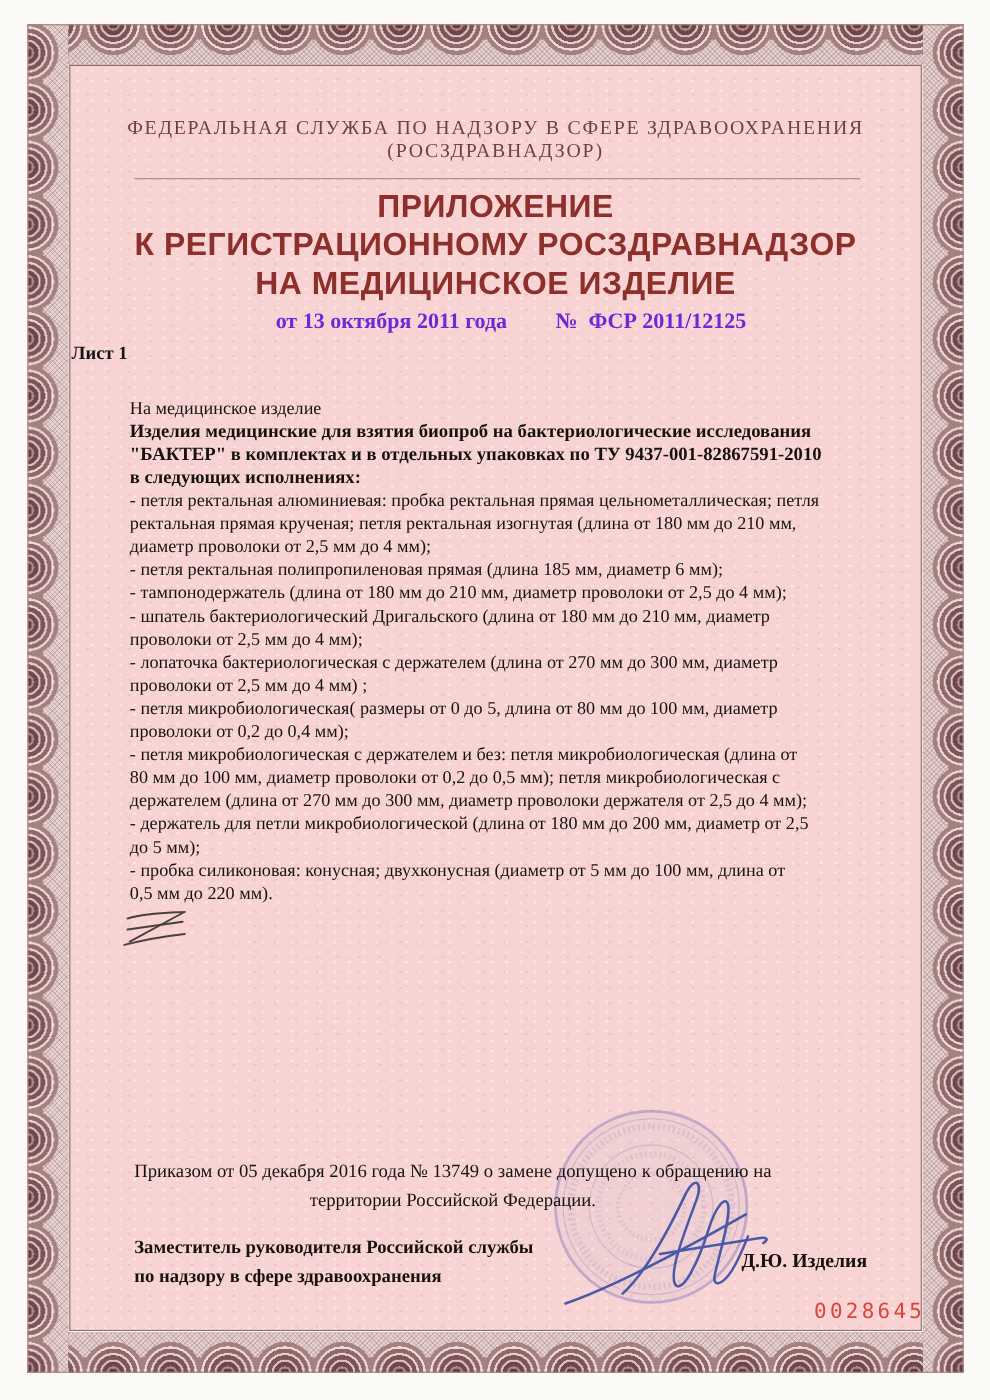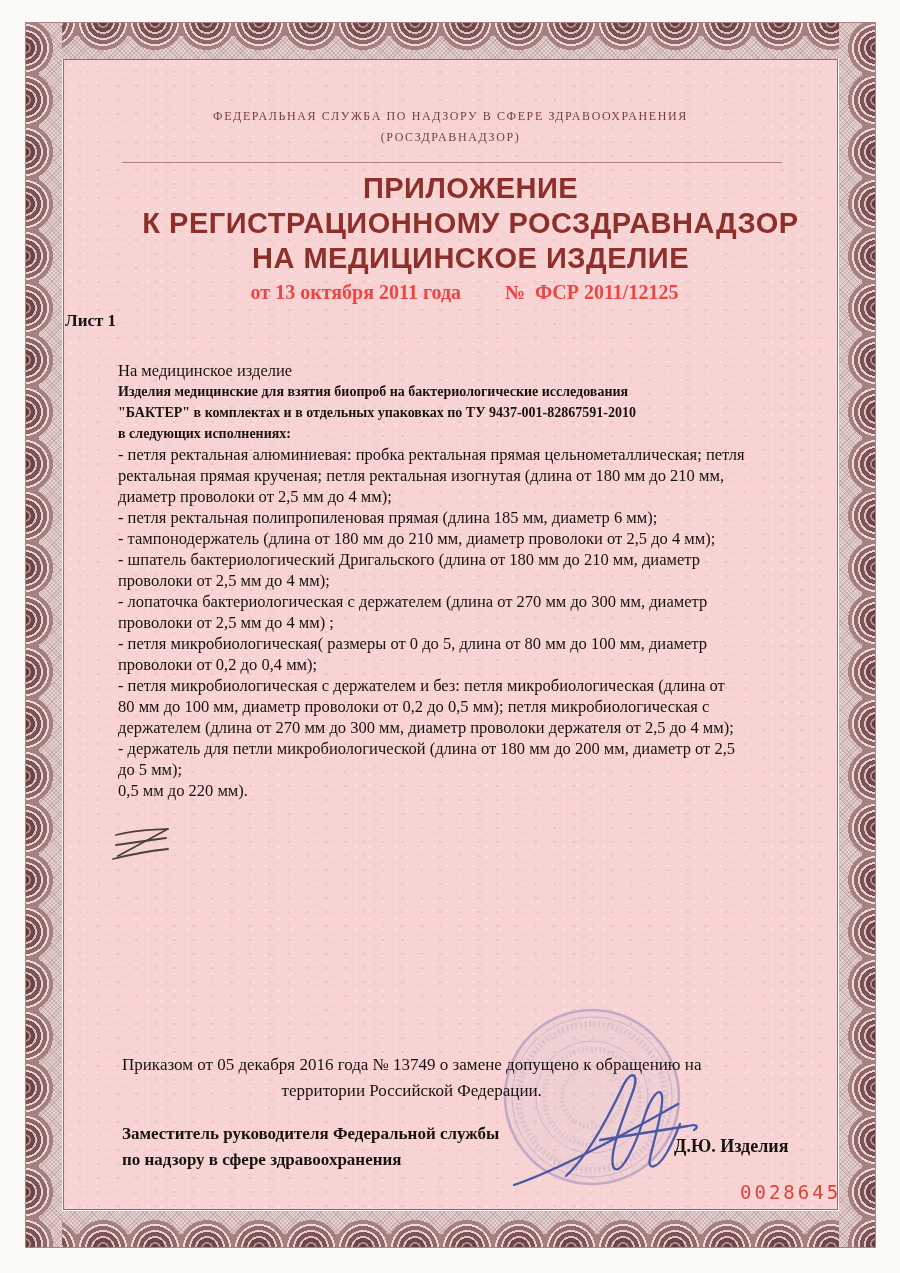--- a/index.html
+++ b/index.html
@@ -58,33 +58,33 @@
     border:1px solid #8f6a6a;
     background-color:#f7d4d3;
     background-image:
       radial-gradient(rgba(255,241,240,.6) 14%,rgba(0,0,0,0) 15%),
       radial-gradient(rgba(226,172,172,.38) 11%,rgba(0,0,0,0) 12%);
     background-size:13px 9px,19px 14px;
     background-position:0 0,6px 5px;
   }
   
   .agency{position:absolute;top:106px;left:65px;width:771px;text-align:center;
-    font-size:12px;line-height:21px;letter-spacing:1.6px;color:#73403f;}
+    font-size:18px;line-height:21px;letter-spacing:1.6px;color:#73403f;}
   .divider{position:absolute;top:162px;left:122px;width:660px;height:1px;background:rgba(148,108,106,.8);}
   .doc-title{position:absolute;top:171px;left:65px;width:771px;text-align:center;
     font-family:"Liberation Sans","DejaVu Sans",sans-serif;font-weight:bold;
-    font-size:29px;line-height:35px;color:#8d2f2b;letter-spacing:.5px;margin-left:20px;}
+    font-size:29px;line-height:35px;color:#8d2f2b;letter-spacing:.5px;}
   .dateline{position:absolute;top:281px;left:79px;width:771px;display:flex;justify-content:center;gap:44px;
-    font-weight:bold;font-size:20px;color:#ef4444;white-space:pre;}
+    font-weight:bold;font-size:20px;color:#6d28d9;white-space:pre;}
   .sheet-label{position:absolute;top:311px;left:65px;width:725px;
     font-weight:bold;font-size:17px;color:#141414;}
   .body-text{position:absolute;top:360px;left:118px;width:702px;
     font-size:16.5px;color:#17120f;}
   .body-text .line{line-height:21px;white-space:pre;}
-  .body-text .line.bold{font-weight:bold;font-size:14px;}
+  .body-text .line.bold{font-weight:bold;font-size:17px;}
   .order-text{position:absolute;top:1052px;left:122px;font-size:17px;color:#17120f;text-align:center;}
   .order-text .line{line-height:26px;white-space:pre;}
   .signer-title{position:absolute;top:1121px;left:122px;font-weight:bold;font-size:17px;color:#17120f;}
   .signer-title .line{line-height:26px;white-space:pre;}
   .signer-name{position:absolute;top:1136px;left:674px;font-weight:bold;font-size:18px;color:#17120f;white-space:pre;}
   .serial{position:absolute;top:1181px;left:740px;
     font-family:"DejaVu Sans Mono",monospace;font-size:19px;letter-spacing:3px;color:#de4338;}
   
   .stamp{position:absolute;left:497px;top:1002px;width:190px;height:190px;}
   .signature{position:absolute;left:508px;top:1066px;width:235px;height:130px;}
@@ -148,39 +148,40 @@
       <div class="line">проволоки от 2,5 мм до 4 мм);</div>
       <div class="line">- лопаточка бактериологическая с держателем (длина от 270 мм до 300 мм, диаметр</div>
       <div class="line">проволоки от 2,5 мм до 4 мм) ;</div>
       <div class="line">- петля микробиологическая( размеры от 0 до 5, длина от 80 мм до 100 мм, диаметр</div>
       <div class="line">проволоки от 0,2 до 0,4 мм);</div>
       <div class="line">- петля микробиологическая с держателем и без: петля микробиологическая (длина от</div>
       <div class="line">80 мм до 100 мм, диаметр проволоки от 0,2 до 0,5 мм); петля микробиологическая с</div>
       <div class="line">держателем (длина от 270 мм до 300 мм, диаметр проволоки держателя от 2,5 до 4 мм);</div>
       <div class="line">- держатель для петли микробиологической (длина от 180 мм до 200 мм, диаметр от 2,5</div>
       <div class="line">до 5 мм);</div>
+      <div class="line">- пробка силиконовая: конусная; двухконусная (диаметр от 5 мм до 100 мм, длина от</div>
       <div class="line">0,5 мм до 220 мм).</div>
     </div>
 
   <svg class="zmark" viewBox="0 0 64 42">
     <g fill="none" stroke="#38302c" stroke-width="1.8" stroke-linecap="round" opacity="0.9">
       <path d="M6,9 C24,4 40,4 58,3"></path>
       <path d="M56,4 L8,30"></path>
       <path d="M3,33 C22,28 40,25 58,23"></path>
       <path d="M6,19 L56,12"></path>
     </g>
   </svg>
 
   <div class="order-text">
       <div class="line">Приказом от 05 декабря 2016 года № 13749 о замене допущено к обращению на</div>
       <div class="line">территории Российской Федерации.</div>
     </div>
 
   <div class="signer-title">
-      <div class="line bold">Заместитель руководителя Федеральной службы</div>
+      <div class="line bold">Заместитель руководителя Российской службы</div>
       <div class="line bold">по надзору в сфере здравоохранения</div>
     </div>
 
   <svg class="signature" viewBox="0 0 235 130">
     <g fill="none" stroke="#3c50a4" stroke-width="2.3" stroke-linecap="round" opacity="0.92">
       <path d="M6,119 C44,106 96,80 170,38"></path>
       <path d="M58,110 C78,92 100,52 116,18 C124,3 132,8 124,28 C112,60 100,92 106,102 C112,110 126,84 136,52 C143,30 152,20 154,30 C156,42 146,74 142,92 C139,104 148,104 158,88 C164,78 168,68 172,58"></path>
       <path d="M92,74 L180,60 C188,58 192,60 186,64"></path>
     </g>
   </svg>

